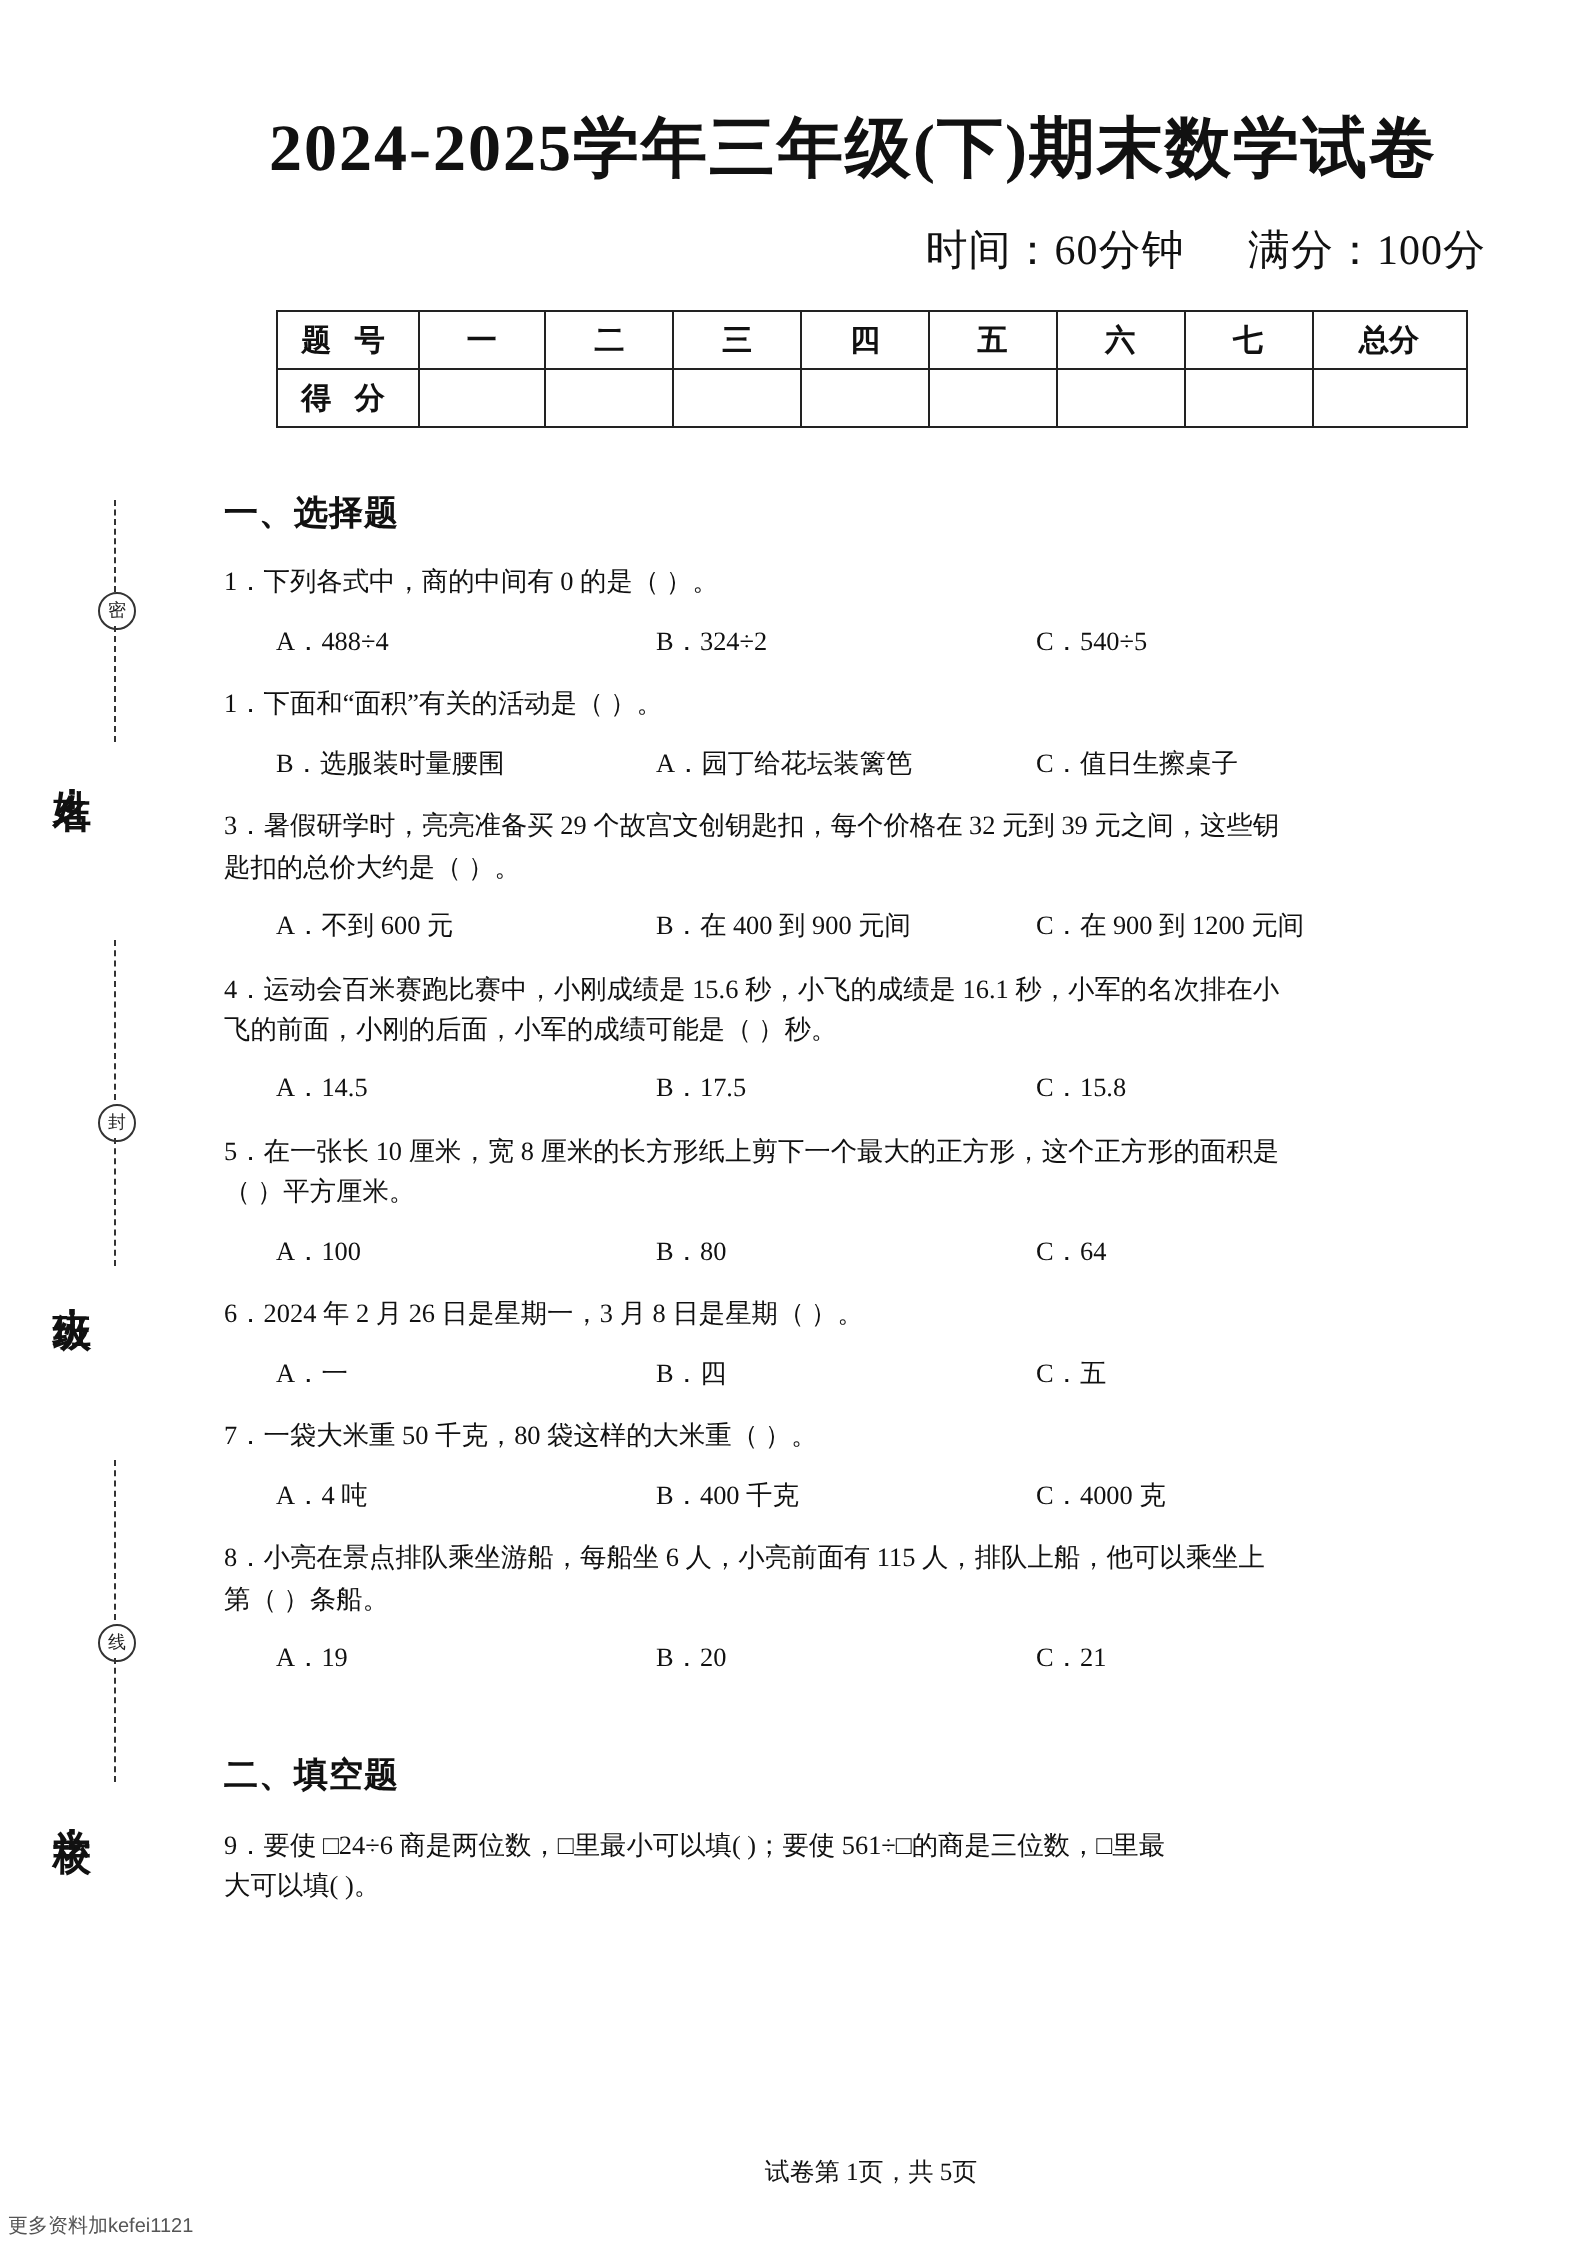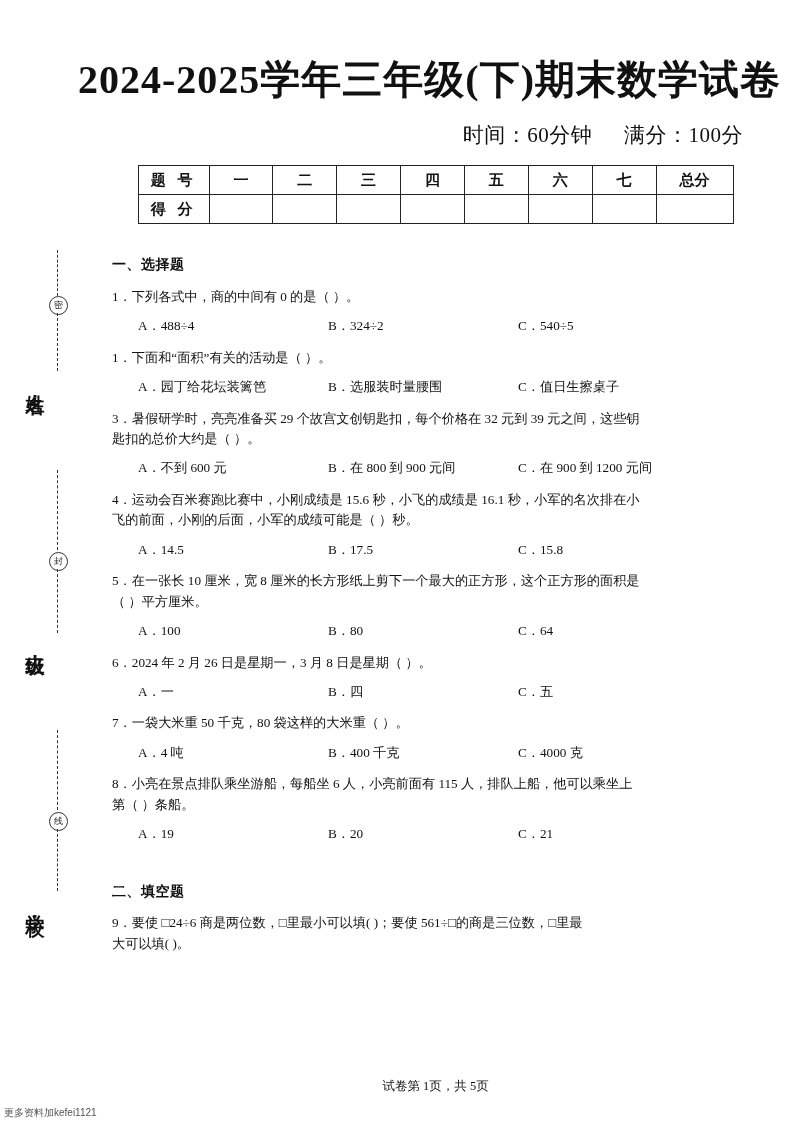--- a/index.html
+++ b/index.html
@@ -61,21 +61,21 @@
   .page {
     position: absolute;
     left: 78px;
     top: 0;
     width: 715px;
     height: 1122px;
   }
 
   .title {
     text-align: center;
-    font-size: 40px;
+    font-size: 33px;
     font-weight: bold;
     letter-spacing: 1px;
     margin-top: 52px;
     padding-right: 18px;
     white-space: nowrap;
     font-family: "Liberation Serif", "DejaVu Serif", serif;
   }
 
   .subline {
     text-align: right;
@@ -103,21 +103,21 @@
   .score-table tr.row2 td { font-weight: bold; }
 
   .content {
     margin: 30px 0 0 34px;
     width: 640px;
     font-size: 13.2px;
     line-height: 1.55;
   }
   .sec-head {
     font-weight: bold;
-    font-size: 14px;
+    font-size: 17px;
     margin: 0 0 11px 0;
     letter-spacing: 0.5px;
   }
   .sec-head.second { margin-top: 36px; }
   .q {
     margin: 0 0 9px 0;
     text-align: justify;
   }
   .q .cont { display: block; }
   .opts {
@@ -205,32 +205,32 @@
 
     <div class="q">1．下列各式中，商的中间有 0 的是（    ）。</div>
     <div class="opts">
       <div class="op">A．488÷4</div>
       <div class="op">B．324÷2</div>
       <div class="op">C．540÷5</div>
     </div>
 
     <div class="q">1．下面和“面积”有关的活动是（    ）。</div>
     <div class="opts">
+      <div class="op">B．选服装时量腰围</div>
       <div class="op">A．园丁给花坛装篱笆</div>
-      <div class="op">B．选服装时量腰围</div>
       <div class="op">C．值日生擦桌子</div>
     </div>
 
     <div class="q">
       <span class="cont">3．暑假研学时，亮亮准备买 29 个故宫文创钥匙扣，每个价格在 32 元到 39 元之间，这些钥</span>
       <span class="cont">匙扣的总价大约是（    ）。</span>
     </div>
     <div class="opts">
       <div class="op">A．不到 600 元</div>
-      <div class="op">B．在 800 到 900 元间</div>
+      <div class="op">B．在 400 到 900 元间</div>
       <div class="op">C．在 900 到 1200 元间</div>
     </div>
 
     <div class="q">
       <span class="cont">4．运动会百米赛跑比赛中，小刚成绩是 15.6 秒，小飞的成绩是 16.1 秒，小军的名次排在小</span>
       <span class="cont">飞的前面，小刚的后面，小军的成绩可能是（    ）秒。</span>
     </div>
     <div class="opts">
       <div class="op">A．14.5</div>
       <div class="op">B．17.5</div>

